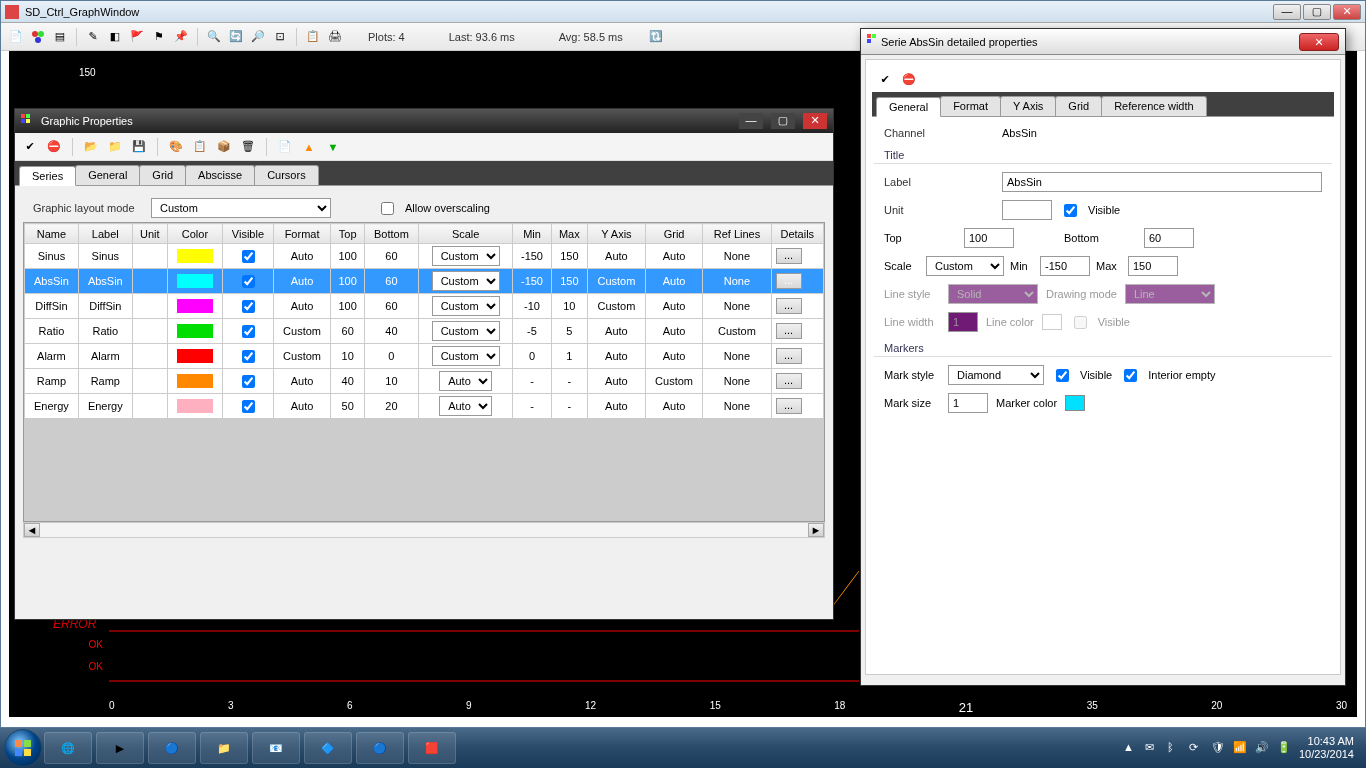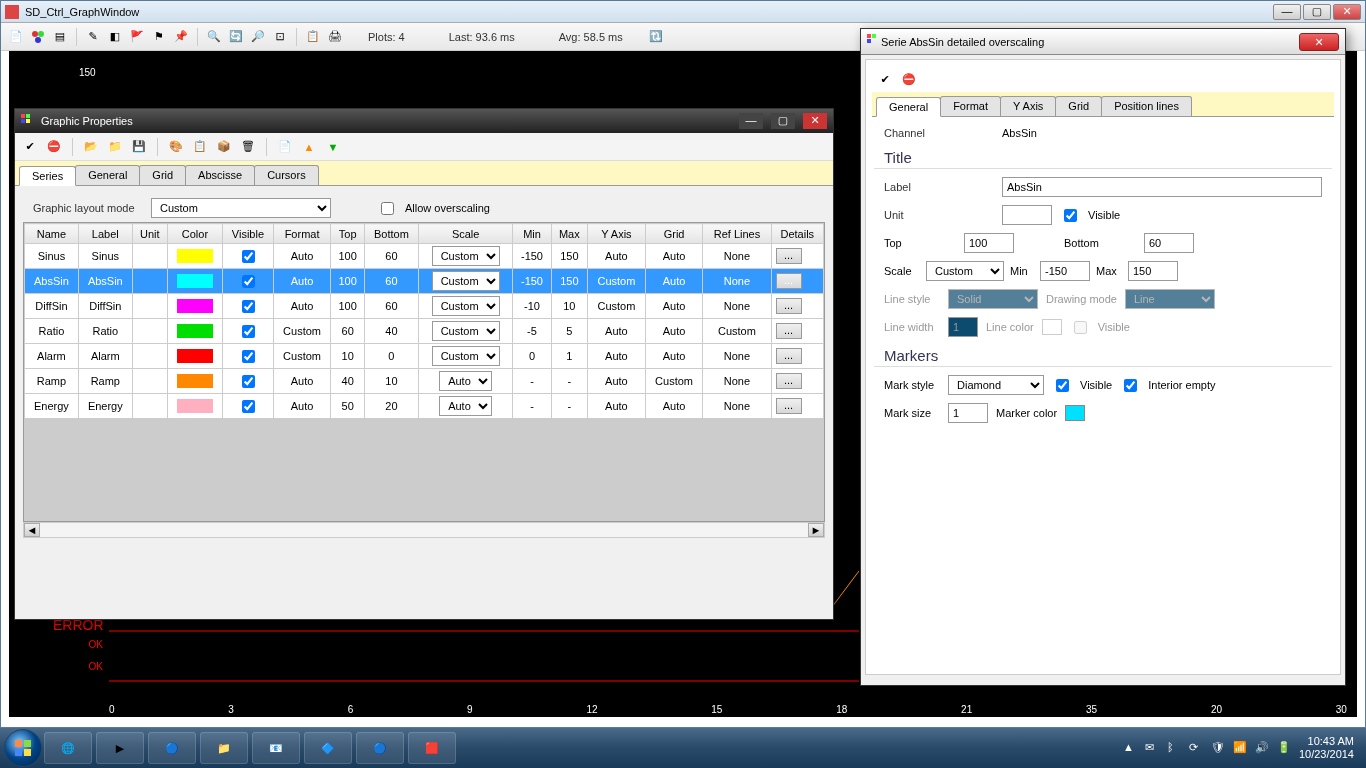--- a/index.html
+++ b/index.html
@@ -24,49 +24,49 @@
 
 .dialog { position: absolute; background: #f0f0f0; border: 1px solid #333; box-shadow: 3px 3px 10px rgba(0,0,0,0.4); }
 .dialog-titlebar { height: 24px; background: linear-gradient(to bottom, #555, #222); color: #fff; display: flex; align-items: center; padding: 0 6px; }
 .dialog-titlebar .icon { width: 14px; height: 14px; margin-right: 6px; display: inline-block; }
 .dialog-controls { margin-left: auto; display: flex; gap: 8px; }
 .dialog-winbtn { width: 24px; height: 16px; background: #444; color: #fff; text-align: center; line-height: 14px; border-radius: 0; cursor: pointer; }
 .dialog-winbtn.close { background: #c33; }
 
 .dialog-toolbar { height: 28px; display: flex; align-items: center; padding: 0 6px; gap: 6px; border-bottom: 1px solid #ddd; background: #f4f4f4; }
 
-.tab-strip { display: flex; border-bottom: 1px solid #999; background: #fef9c3; padding: 4px 4px 0; gap: 0; }
+.tab-strip { display: flex; border-bottom: 1px solid #999; background: #404040; padding: 4px 4px 0; gap: 0; }
 .tab { padding: 3px 12px; border: 1px solid #999; border-bottom: none; background: #e4e4e4; cursor: pointer; margin-right: -1px; border-radius: 3px 3px 0 0; }
 .tab.active { background: #fff; border-bottom: 1px solid #fff; position: relative; top: 1px; }
 
 .form-row { display: flex; align-items: center; gap: 8px; padding: 4px 10px; }
 .form-row label { min-width: 110px; color: #333; }
 input[type=text], select { border: 1px solid #999; padding: 2px 4px; height: 20px; background: #fff; }
 input[type=checkbox] { width: 13px; height: 13px; }
 
 
 .series-table { border-collapse: collapse; width: 100%; background: #fff; }
 .series-table th, .series-table td { border: 1px solid #ccc; padding: 2px 4px; text-align: center; font-size: 11px; height: 20px; white-space: nowrap; }
 .series-table th { background: linear-gradient(to bottom,#f8f8f8,#e4e4e4); font-weight: normal; }
 .series-table tr.selected td { background: #3399ff; color: #fff; }
 .color-swatch { width: 36px; height: 14px; margin: auto; }
 .details-btn { width: 26px; height: 16px; background: linear-gradient(to bottom,#f0f0f0,#d8d8d8); border: 1px solid #999; cursor: pointer; }
 
-.group-header { font-size: 15px; color: #335; padding: 6px 10px 2px; border-bottom: 1px solid #ddd; margin-bottom: 4px; }
+.group-header { font-size: 11px; color: #335; padding: 6px 10px 2px; border-bottom: 1px solid #ddd; margin-bottom: 4px; }
 
 
 .prop-dialog { position: absolute; left: 860px; top: 28px; width: 486px; height: 658px; background: #f0f0f0; border: 1px solid #333; box-shadow: 3px 3px 10px rgba(0,0,0,0.4); }
 .prop-title { height: 26px; background: linear-gradient(to bottom, #fff, #ddd); border-bottom: 1px solid #888; display: flex; align-items: center; padding: 0 6px; }
 .prop-title .close-red { margin-left: auto; width: 40px; height: 18px; background: linear-gradient(to bottom,#e66,#c22); border: 1px solid #822; border-radius: 3px; color: #fff; text-align: center; cursor: pointer; line-height: 16px; }
 .prop-body { padding: 6px; background:#fff; margin:4px; border:1px solid #ccc; height: calc(100% - 40px); }
 .prop-toolbar { display:flex; gap:6px; padding:4px; }
 
 .form-grid { display: grid; grid-template-columns: 70px 90px 70px 90px; gap: 6px 10px; align-items: center; padding: 4px 10px; }
 .disabled { color: #999; }
-.disabled input, .disabled select { background: #0c4a6e; color: #999; }
+.disabled input, .disabled select { background: #701a75; color: #999; }
 
 
 .taskbar { position: absolute; left: 0; right: 0; bottom: 0; height: 40px; background: linear-gradient(to bottom, #4a6a8a 0%, #2a4a6a 50%, #1a3a5a 100%); display: flex; align-items: center; padding: 0 4px; }
 .start-orb { width: 38px; height: 38px; border-radius: 50%; background: radial-gradient(circle at 40% 35%, #8cf, #048, #024); border: 1px solid #246; display: flex; align-items: center; justify-content: center; cursor: pointer; }
 .task-item { width: 48px; height: 32px; margin: 0 2px; background: rgba(255,255,255,0.1); border: 1px solid rgba(255,255,255,0.15); border-radius: 3px; display: flex; align-items: center; justify-content: center; cursor: pointer; }
 .tray { margin-left: auto; display: flex; align-items: center; gap: 8px; color: #fff; padding-right: 8px; }
 .tray-icon { width: 14px; height: 14px; display: inline-block; }
 .clock { text-align: right; line-height: 1.2; font-size: 11px; }
 
 .scrollbar-h { height: 16px; background: #e8e8e8; border: 1px solid #ccc; display: flex; align-items: center; }
@@ -117,39 +117,39 @@
     <span class="tool-text">Avg: 58.5 ms</span>
     <span class="tool-icon">🔃</span>
   </div>
 
   <div class="graph-area">
     <div class="axis-label" style="left:70px; top:16px;">150</div>
     <div id="ysmall" style="position:absolute; left:44px; top:500px;">
         <div style="color: rgb(255, 136, 0); font-size: 10px; text-align: right; width: 50px; height: 22px;">33</div>
         <div style="color: rgb(255, 136, 0); font-size: 10px; text-align: center; width: 50px; height: 22px;">17</div>
         <div style="color: rgb(255, 136, 0); font-size: 10px; text-align: right; width: 50px; height: 22px;">0</div>
-        <div style="color: rgb(255, 0, 0); font-size: 14px; text-align: center; width: 50px; height: 22px;">ERROR</div>
+        <div style="color: rgb(255, 0, 0); font-size: 12px; text-align: left; width: 50px; height: 22px; font-style: italic;">ERROR</div>
         <div style="color: rgb(255, 0, 0); font-size: 10px; text-align: right; width: 50px; height: 22px;">OK</div>
         <div style="color: rgb(255, 0, 0); font-size: 10px; text-align: right; width: 50px; height: 22px;">OK</div>
       </div>
     <div id="ywhite" style="position:absolute; left:106px; top:500px;">
         <div style="color: rgb(255, 255, 255); font-size: 10px; height: 16px;">30</div>
         <div style="color: rgb(255, 255, 255); font-size: 10px; height: 16px;">20</div>
         <div style="color: rgb(255, 255, 255); font-size: 10px; height: 16px;">10</div>
         <div style="color: rgb(255, 255, 255); font-size: 10px; height: 16px;">0</div>
       </div>
     <div id="xticks" style="position:absolute; left:100px; right:10px; bottom:2px; display:flex; justify-content:space-between;">
         <span style="color: rgb(255, 255, 255); font-size: 10px;">0</span>
         <span style="color: rgb(255, 255, 255); font-size: 10px;">3</span>
         <span style="color: rgb(255, 255, 255); font-size: 10px;">6</span>
         <span style="color: rgb(255, 255, 255); font-size: 10px;">9</span>
         <span style="color: rgb(255, 255, 255); font-size: 10px;">12</span>
         <span style="color: rgb(255, 255, 255); font-size: 10px;">15</span>
         <span style="color: rgb(255, 255, 255); font-size: 10px;">18</span>
-        <span style="color: rgb(255, 255, 255); font-size: 10px;">21</span>
+        <span style="color: rgb(255, 255, 255); font-size: 13px;">21</span>
         <span style="color: rgb(255, 255, 255); font-size: 10px;">35</span>
         <span style="color: rgb(255, 255, 255); font-size: 10px;">20</span>
         <span style="color: rgb(255, 255, 255); font-size: 10px;">30</span>
       </div>
     <svg style="position:absolute; left:100px; top:500px; width:750px; height:140px;">
       <g stroke="#f80" fill="none" stroke-width="1">
           <path d="M0 60 L40 10 L40 60 L80 10 L80 60 L120 10 L120 60 L160 10 L160 60 L200 10 L200 60 L240 10 L240 60 L280 10 L280 60 L320 10 L320 60 L360 10 L360 60 L400 10 L400 60 L440 10 L440 60 L480 10 L480 60 L520 10 L520 60 L560 10 L560 60 L600 10 L600 60 L640 10 L640 60 L680 10 L680 60 L720 10 L720 60 L750 20"></path>
         </g>
       <g stroke="#f00" stroke-width="1">
           <line x1="0" y1="80" x2="750" y2="80"></line>
@@ -386,34 +386,34 @@
   </div>
 </div>
 
 <div class="prop-dialog">
   <div class="prop-title">
     <span class="icon"><svg class="rb" viewBox="0 0 14 14">
           <rect width="4" height="4" fill="#f44"></rect>
           <rect x="5" width="4" height="4" fill="#4f4"></rect>
           <rect y="5" width="4" height="4" fill="#44f"></rect>
         </svg></span>
-    <span>Serie AbsSin detailed overscaling</span>
+    <span>Serie AbsSin detailed properties</span>
     <div class="close-red">✕</div>
   </div>
   <div class="prop-body">
     <div class="prop-toolbar">
       <span class="tool-icon">✔</span>
       <span class="tool-icon">⛔</span>
     </div>
     <div class="tab-strip" id="dp-tabs">
         <div class="tab active">General</div>
         <div class="tab">Format</div>
         <div class="tab">Y Axis</div>
         <div class="tab">Grid</div>
-        <div class="tab">Position lines</div>
+        <div class="tab">Reference width</div>
       </div>
     <div style="padding:6px 2px;">
       <div class="form-row">
           <label>Channel</label>
           <span>AbsSin</span>
         </div>
       <div class="group-header">Title</div>
       <div class="form-row">
           <label>Label</label>
           <input type="text" style="width: 320px;" value="AbsSin">

